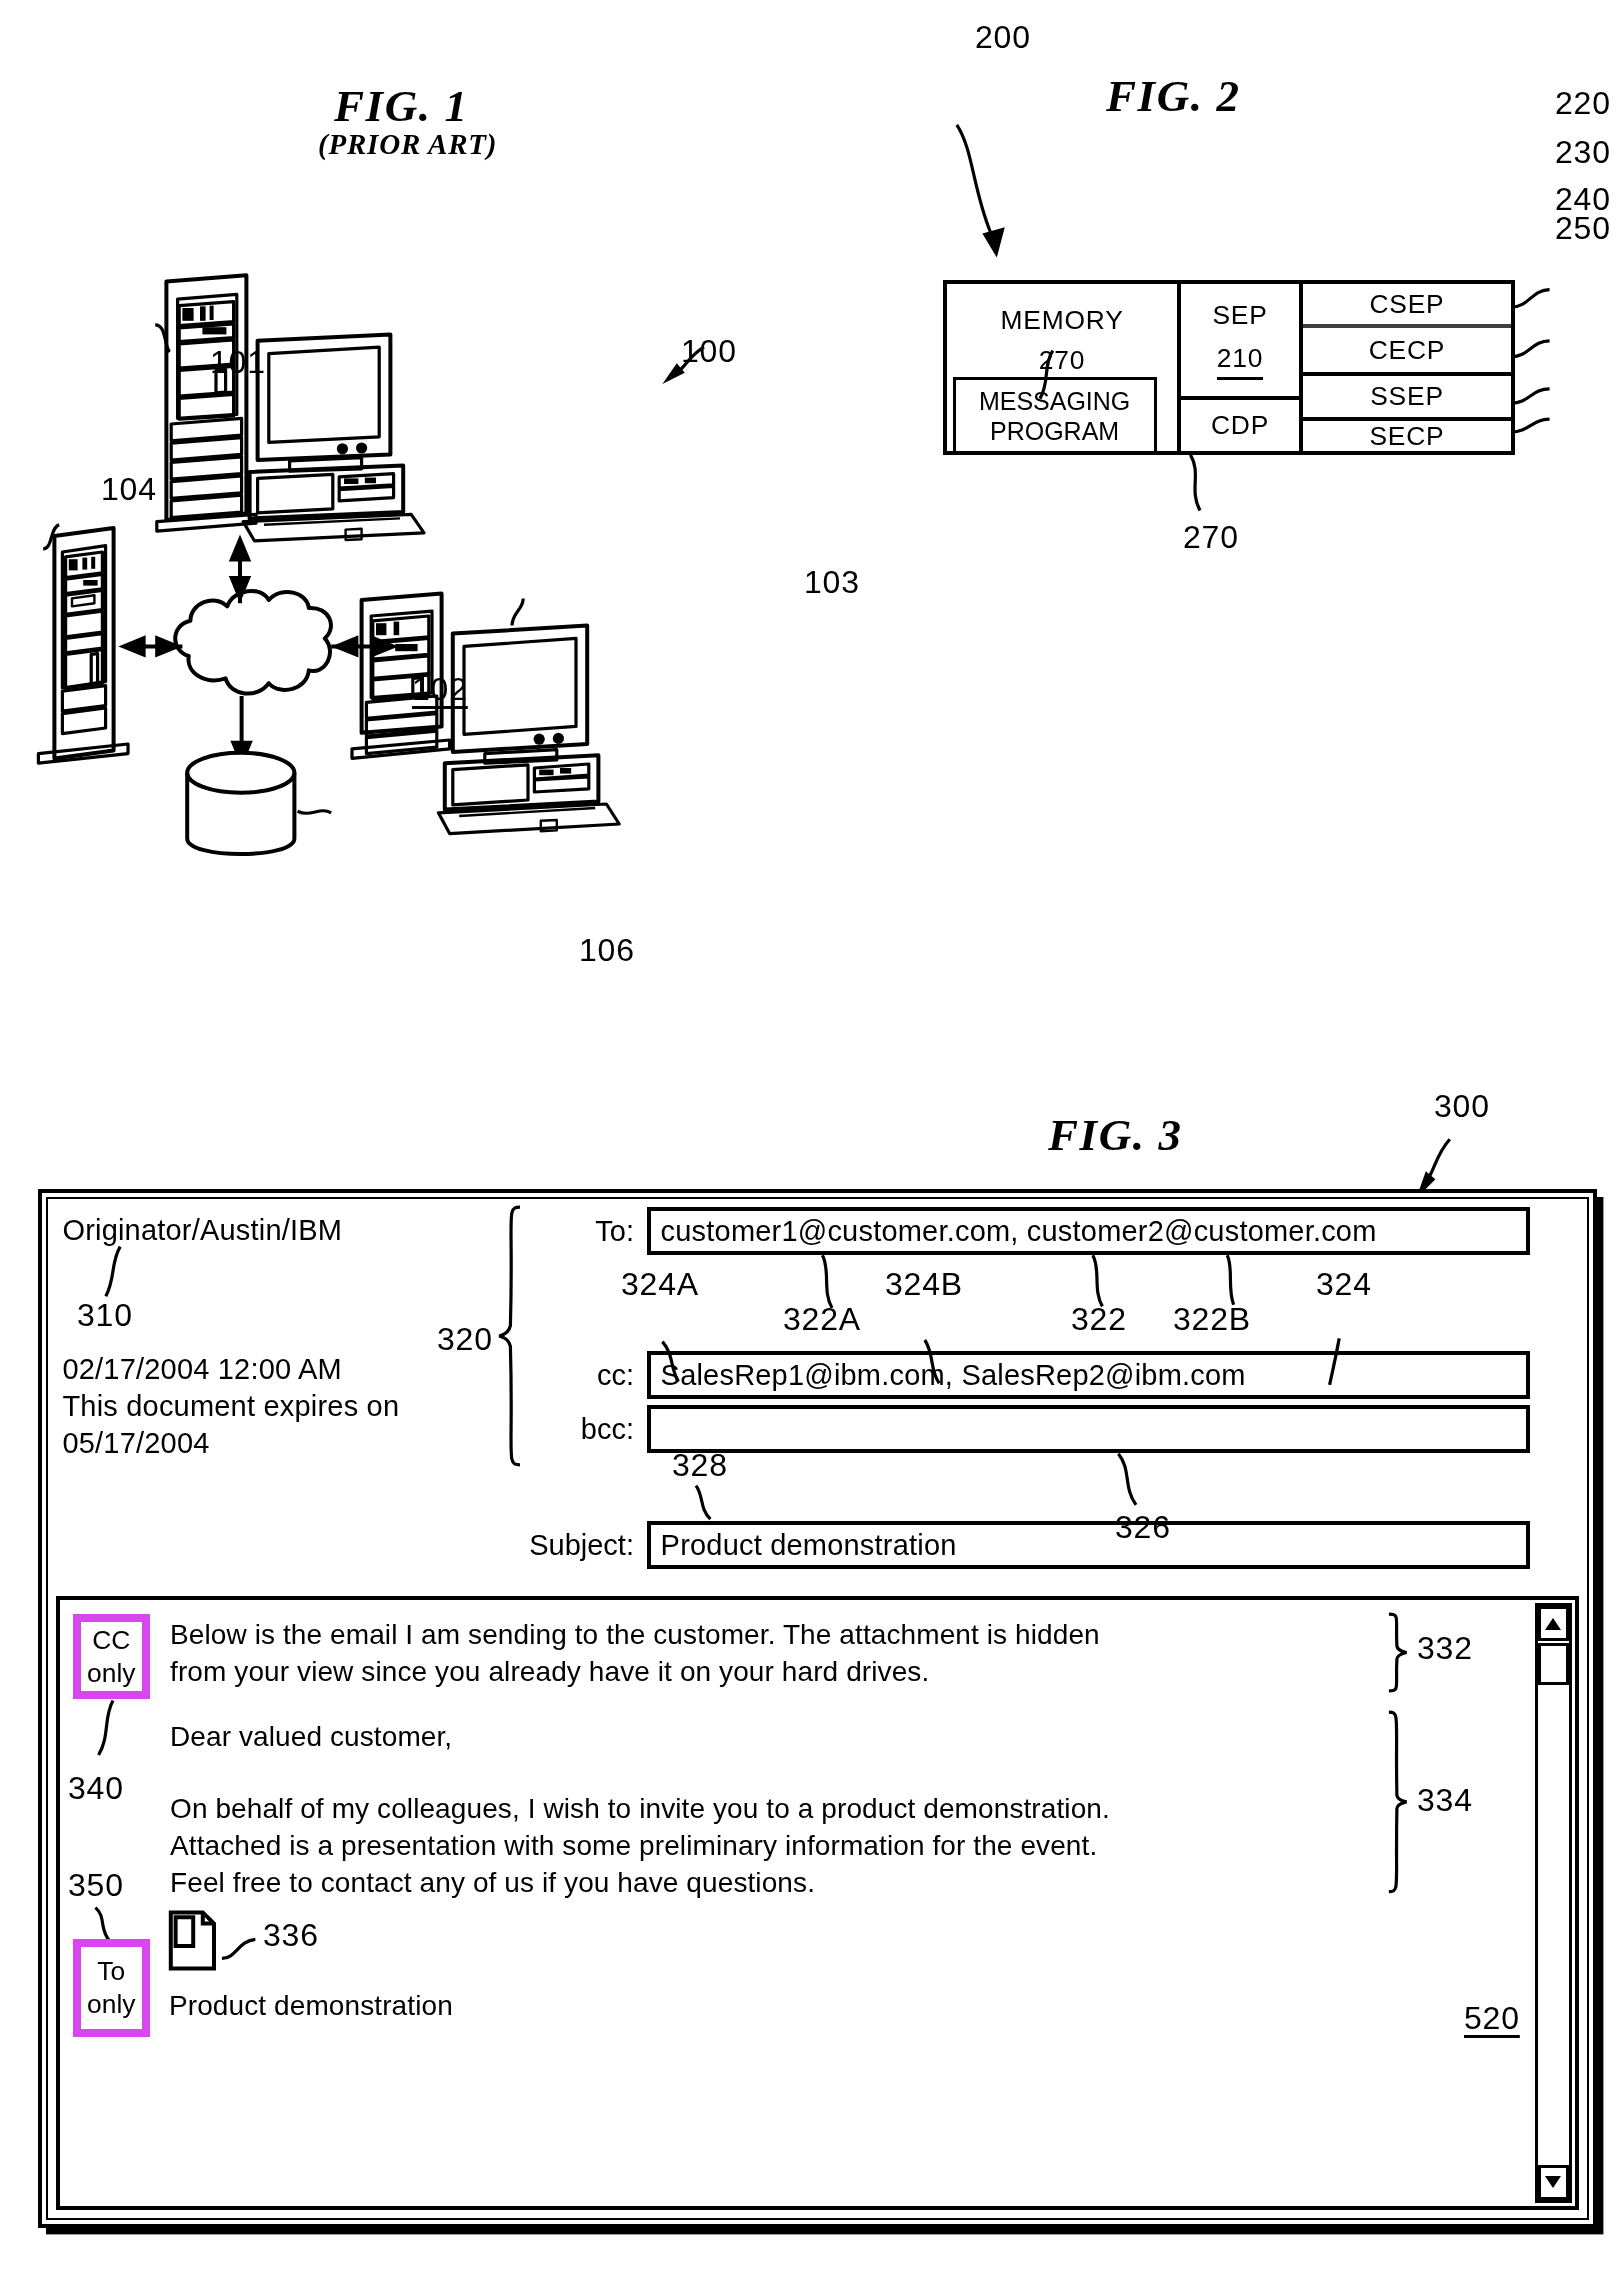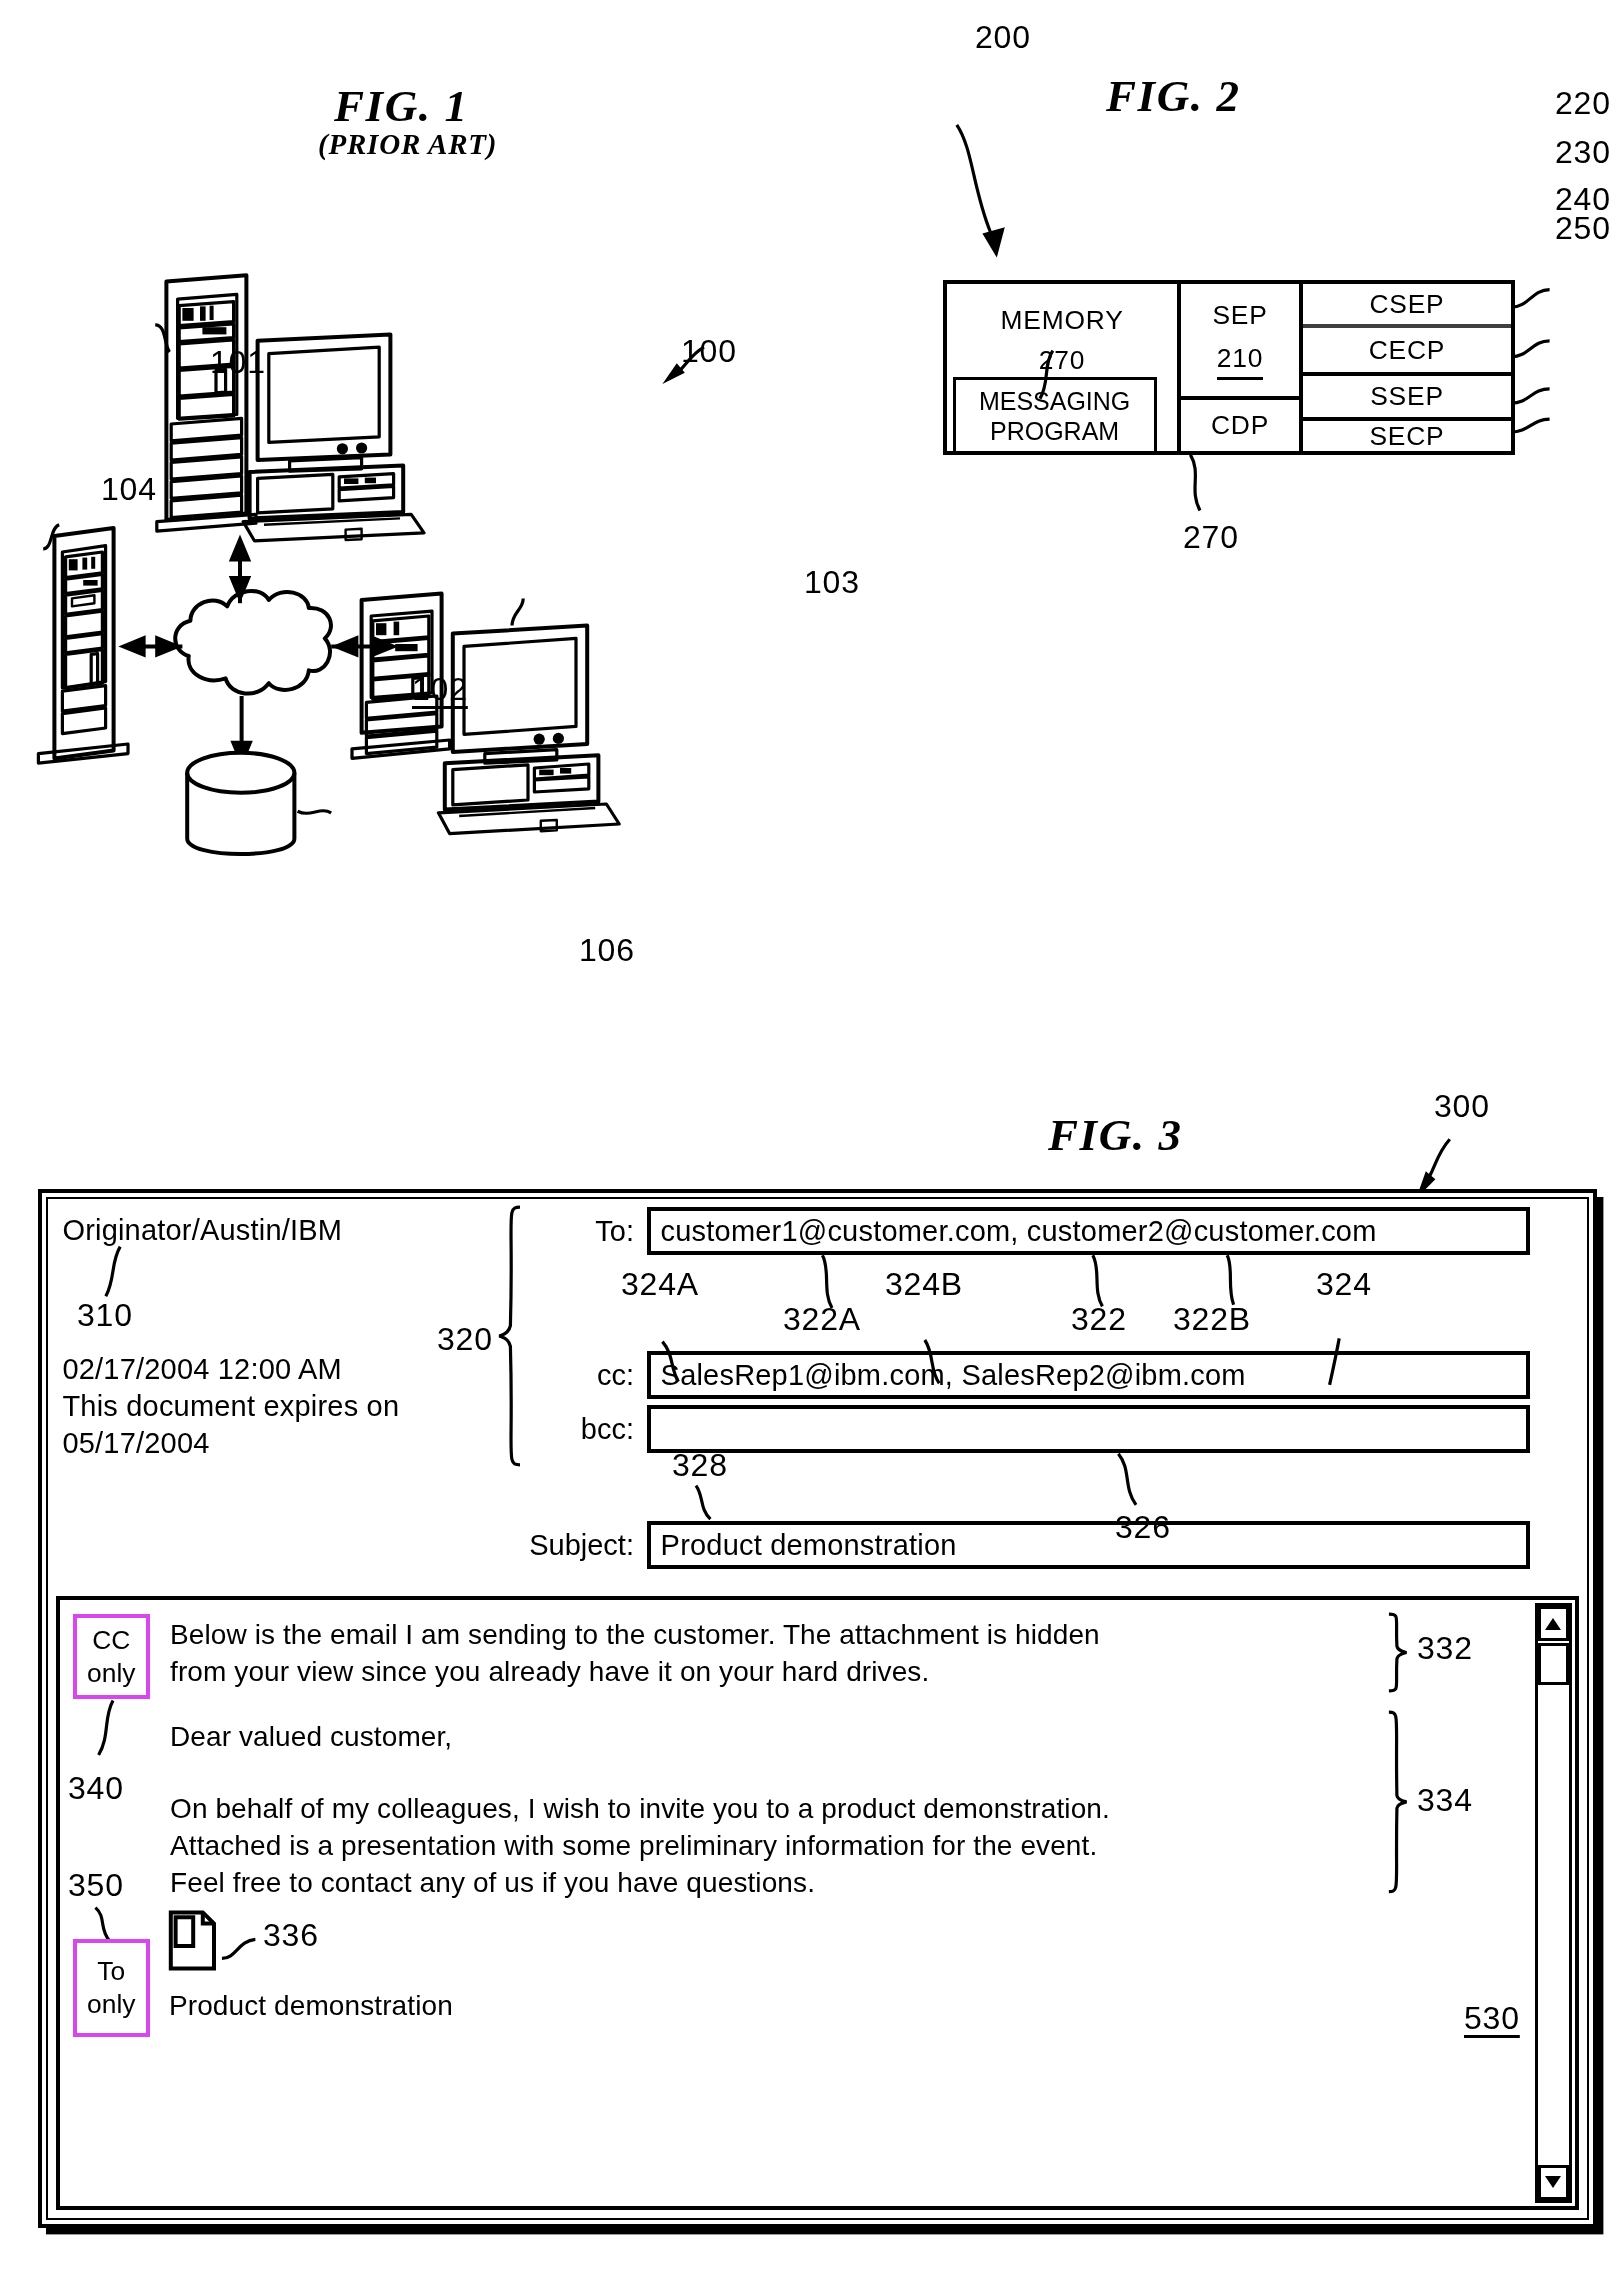--- a/index.html
+++ b/index.html
@@ -71,21 +71,21 @@
   
   .fieldlabel{font-size:29px;text-align:right;white-space:nowrap;}
   .fieldbox{
     border:4px solid #000;box-sizing:border-box;background:#fff;
     display:flex;align-items:center;padding-left:9.6px;
     font-size:29px;letter-spacing:0.2px;white-space:nowrap;
   }
   
   .bodytext{font-size:28px;line-height:1.33;letter-spacing:0.1px;white-space:nowrap;}
   .tagbox{
-    border:4px solid #d946ef;box-sizing:border-box;background:#fff;
+    border:8px solid #d946ef;box-sizing:border-box;background:#fff;
     display:flex;flex-direction:column;align-items:center;justify-content:center;
     font-size:26.4px;line-height:1.25;text-align:center;
   }
   
   #sb-track{
     position:absolute;right:3.2px;top:3.2px;bottom:3.2px;width:37px;
     border:3.2px solid #000;box-sizing:border-box;background:#fff;
   }
   .sb-btn{
     position:absolute;left:0;width:100%;height:35px;
@@ -477,21 +477,21 @@
         <path d="M46 4 L46 18 L60 18" fill="none" stroke="#000" stroke-width="5"></path>
       </svg>
       <svg class="abs" style="left:157px;top:333px;" width="64" height="35" viewBox="0 0 80 44">
         <g fill="none" stroke="#000" stroke-width="4">
           <path d="M6 32 C 24 32, 26 10, 48 8"></path>
         </g>
       </svg>
       <div class="abs ref" style="left:203px;top:317px;">336</div>
       <div class="abs bodytext" style="left:109px;top:387px;">Product demonstration</div>
 
-      <div class="abs ref u" style="left:1404px;top:400px;">530</div>
+      <div class="abs ref u" style="left:1404px;top:400px;">520</div>
 
       <div id="sb-track">
         <div class="sb-btn" id="sb-up">
           <div class="sb-tri" style="border-left:8.8px solid transparent;border-right:8.8px solid transparent;border-bottom:12.8px solid #000;"></div>
         </div>
         <div id="sb-thumb"></div>
         <div class="sb-btn" id="sb-down">
           <div class="sb-tri" style="border-left:8.8px solid transparent;border-right:8.8px solid transparent;border-top:12.8px solid #000;"></div>
         </div>
       </div>

